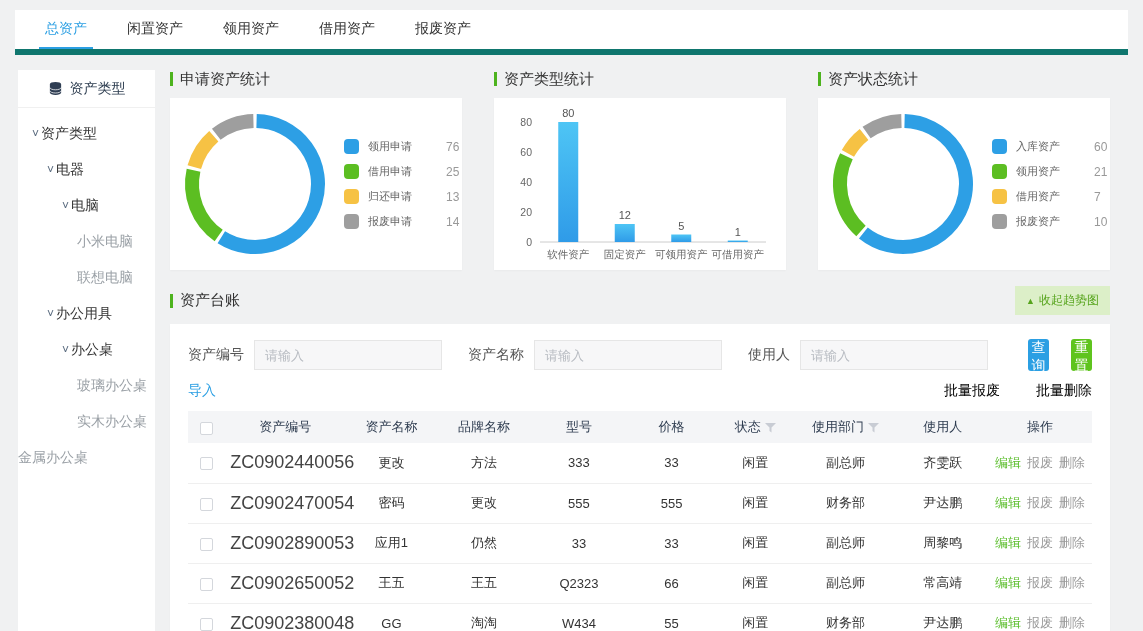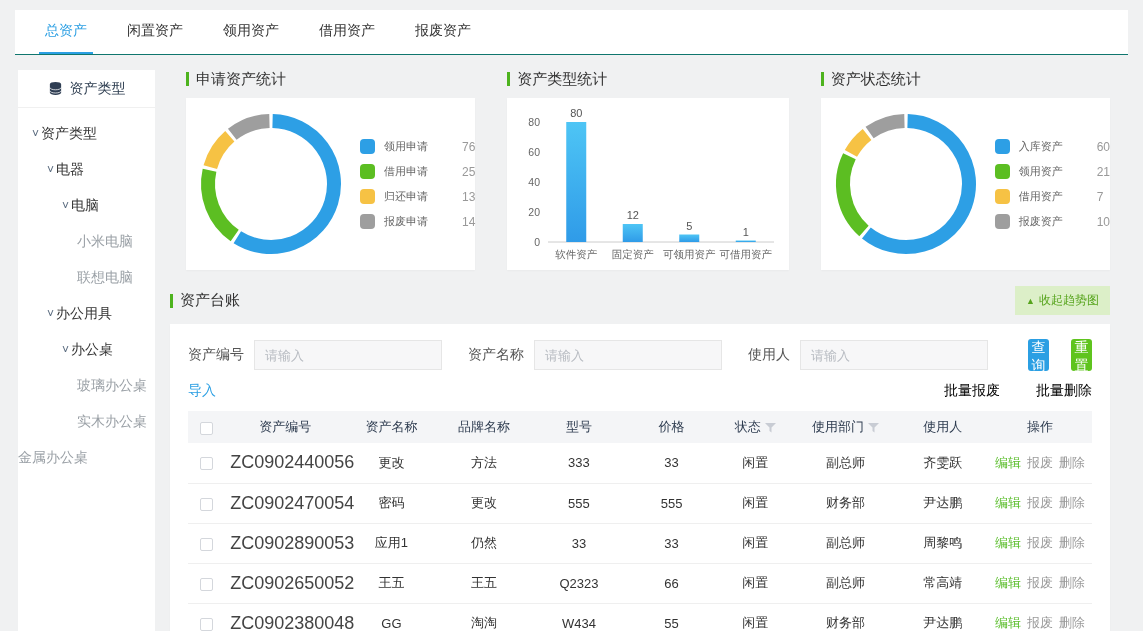--- a/index.html
+++ b/index.html
@@ -7,21 +7,21 @@
   body {
     position:relative;
     background:#f0f1f2;
     font-family:"Liberation Sans","DejaVu Sans",sans-serif;
     color:#333;
   }
   
   .tabbar {
     position:absolute; left:15px; top:10px; right:15px; height:45px;
     background:#fff; display:flex; align-items:stretch;
-    border-bottom:1px solid #0f766e; padding-left:10px;
+    border-bottom:6px solid #0f766e; padding-left:10px;
   }
   .tab {
     display:flex; align-items:center; padding:0 6px; margin:0 14px;
     font-size:14px; color:#333; cursor:pointer; border-bottom:2px solid transparent;
   }
   .tab.active { color:#2b9fe3; border-bottom-color:#2b9fe3; }
   
   .sidebar {
     position:absolute; left:18px; top:70px; width:137px; bottom:0;
     background:#fff;
@@ -34,21 +34,21 @@
   .tree { padding-top:8px; }
   .tree-row {
     height:36px; display:flex; align-items:center; font-size:14px;
     cursor:pointer; white-space:nowrap;
   }
   .tree-row .caret { color:#5a6b7f; font-size:12px; margin-right:2px; }
   .tree-row.branch { color:#333; }
   .tree-row.leaf { color:#9aa0a6; }
   
   .main { position:absolute; left:170px; top:70px; width:940px; }
-  .charts { display:flex; gap:32px;margin-left:16px; }
+  .charts { display:flex; gap:32px; }
   .chart-col { width:292px; }
   .sec-title { display:flex; align-items:center; height:18px; font-size:15px; color:#333; }
   .sec-title .gbar { width:3px; height:14px; background:#4db31e; margin-right:7px; }
   .chart-card {
     margin-top:10px; background:#fff; height:172px;
     box-shadow:0 1px 2px rgba(0,0,0,0.03);
     display:flex; align-items:center;
   }
   .legend { margin-left:14px; }
   .legend-item { display:flex; align-items:center; height:25px; cursor:pointer; }

